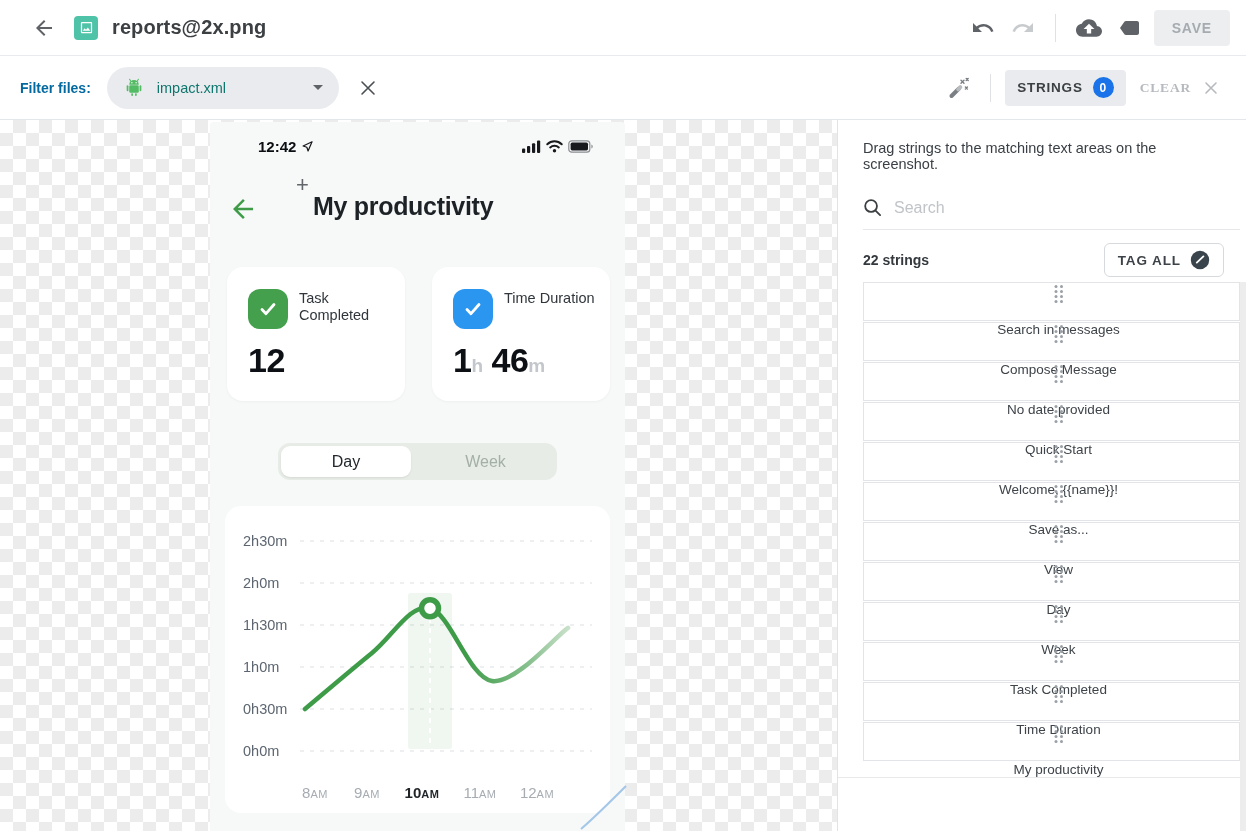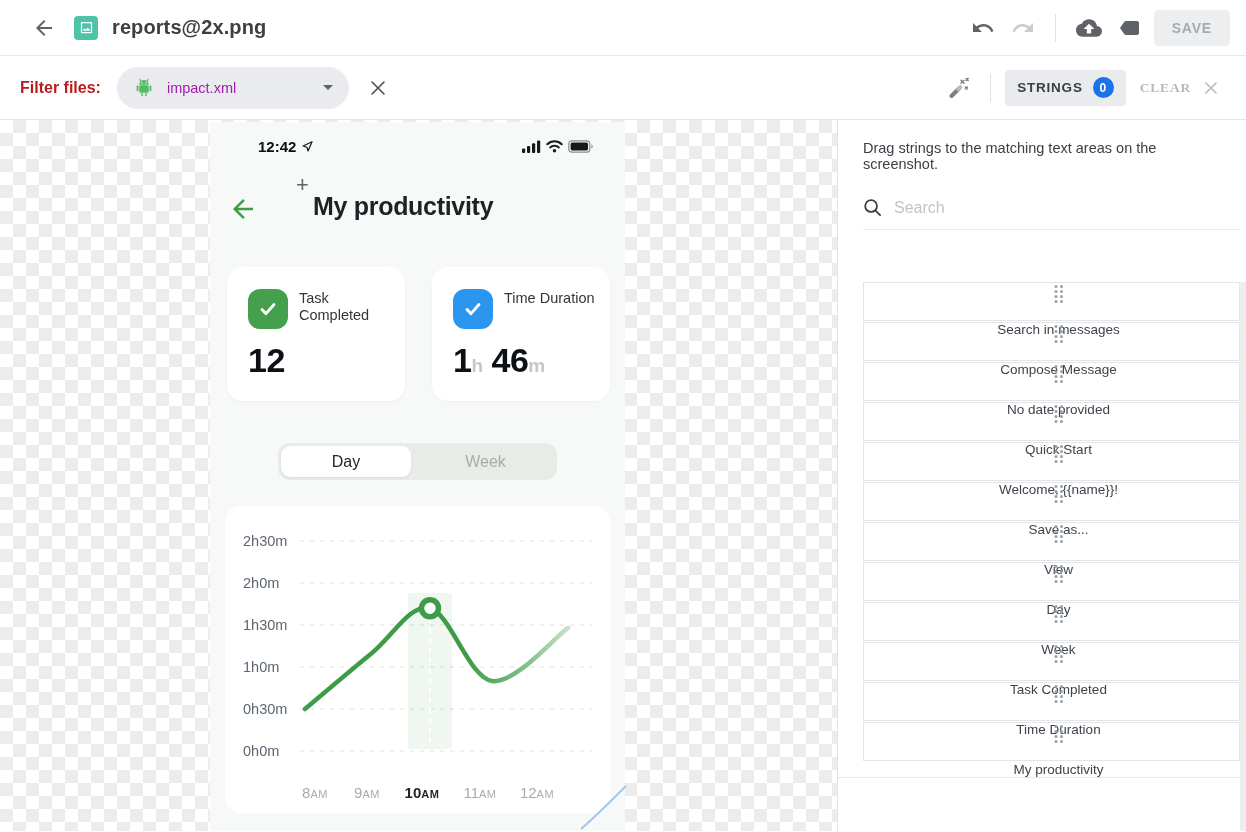--- a/index.html
+++ b/index.html
@@ -33,26 +33,26 @@
     padding:10px 18px; cursor:default;
   }
 
   
   .filterbar {
     height:64px; border-bottom:1px solid #e4e7ea; background:#fff;
     display:flex; align-items:center; justify-content:space-between;
     padding:0 20px;
   }
   .fb-left { display:flex; align-items:center; gap:16px; }
-  .fb-label { font-size:16px; font-weight:bold; color:#b91c1c; }
+  .fb-label { font-size:14px; font-weight:bold; color:#0369a1; }
   .file-pill {
     height:42px; width:232px; background:#e9ebee; border-radius:21px;
     display:flex; align-items:center; gap:12px; padding:0 16px; cursor:pointer;
   }
-  .file-pill .fname { font-size:14.5px; color:#a21caf; flex:1; }
+  .file-pill .fname { font-size:14.5px; color:#0f766e; flex:1; }
   .caret { width:0; height:0; border-left:5px solid transparent; border-right:5px solid transparent; border-top:5px solid #5f6368; }
   .fb-right { display:flex; align-items:center; gap:6px; }
   .strings-pill {
     background:#e9ebee; border:none; border-radius:4px; height:36px;
     display:flex; align-items:center; gap:10px; padding:0 12px;
     font-family:inherit; font-size:13.5px; font-weight:bold; letter-spacing:0.8px; color:#3c4043; cursor:pointer;
   }
   .badge {
     width:21px; height:21px; border-radius:50%; background:#1a73e8; color:#fff;
     font-size:12px; font-weight:bold; display:flex; align-items:center; justify-content:center;
@@ -375,20 +375,32 @@
     <div class="search-row">
       <span>
         <svg width="19" height="19" viewBox="0 0 20 20">
             <circle cx="8.5" cy="8.5" r="6.2" fill="none" stroke="#3c4043" stroke-width="1.9"></circle>
             <path d="M13.2 13.2 18 18" stroke="#3c4043" stroke-width="1.9" stroke-linecap="round"></path>
           </svg>
       </span>
       <input type="text" placeholder="Search" style="">
     </div>
 
+    <div class="count-row">
+      <span class="count">22 strings</span>
+      <button class="tagall">
+        <span>TAG ALL</span>
+        <span>
+          <svg width="20" height="20" viewBox="0 0 20 20">
+              <circle cx="10" cy="10" r="9.2" fill="#39444c"></circle>
+              <path d="M6.8 12.6 13.4 6.4" stroke="#fff" stroke-width="1.9" stroke-linecap="round"></path>
+            </svg>
+        </span>
+      </button>
+    </div>
 
     <div class="string-list" id="string-list">
   <div class="srow">
     <span>
       <svg width="13" height="22" viewBox="0 0 13 22">
         <g fill="#9aa0a6">
           <circle cx="4" cy="3.5" r="1.5"></circle>
                 <circle cx="9.5" cy="3.5" r="1.5"></circle>
           <circle cx="4" cy="8.5" r="1.5"></circle>
                 <circle cx="9.5" cy="8.5" r="1.5"></circle>

